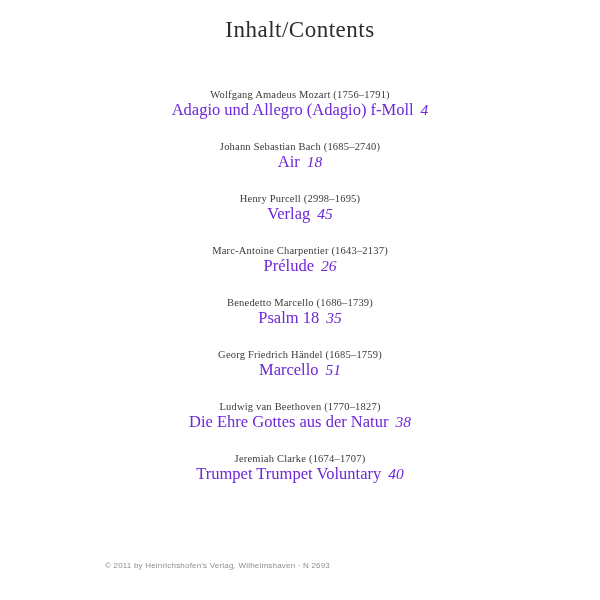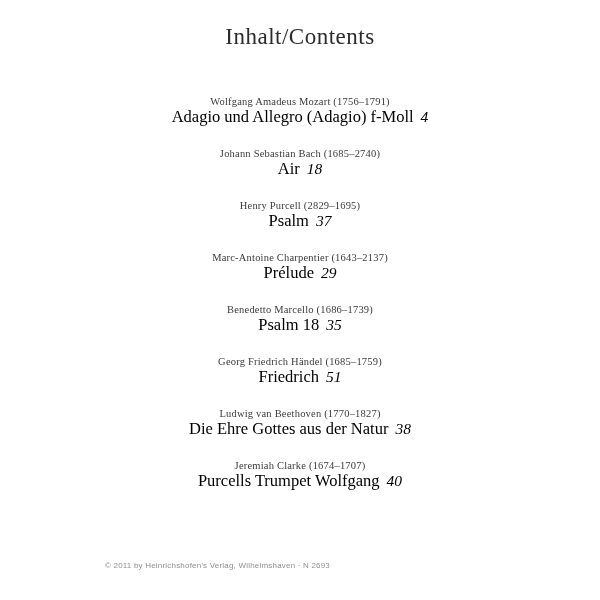--- a/index.html
+++ b/index.html
@@ -11,21 +11,21 @@
     width: 600px;
     height: 600px;
     overflow: hidden;
     position: relative;
     font-family: "Liberation Serif", serif;
     color: #2e2e2e;
   }
   .page {
     width: 600px;
     height: 600px;
-    padding-top: 25px;
+    padding-top: 18px;
     box-sizing: border-box;
     text-align: center;
   }
   .page-title {
     font-size: 23px;
     font-weight: normal;
     line-height: 24px;
     margin: 0;
     letter-spacing: 0.5px;
     color: #2b2b2b;
@@ -38,21 +38,21 @@
   }
   .composer-line {
     font-size: 10.5px;
     line-height: 13px;
     color: #3a3a3a;
     letter-spacing: 0.2px;
   }
   .piece-line {
     font-size: 16.5px;
     line-height: 17px;
-    color: #000000;
+    color: #6d28d9;
   }
   .piece-page {
     font-style: italic;
     font-size: 15.5px;
     margin-left: 7px;
   }
   .footer {
     position: absolute;
     left: 105px;
     bottom: 30px;
@@ -74,45 +74,45 @@
       <div class="composer-line">Wolfgang Amadeus Mozart (1756–1791)</div>
       <div class="piece-line"><span>Adagio und Allegro (Adagio) f-Moll</span><span class="piece-page">4</span></div>
     </div>
 
     <div class="entry">
       <div class="composer-line">Johann Sebastian Bach (1685–2740)</div>
       <div class="piece-line"><span>Air</span><span class="piece-page">18</span></div>
     </div>
 
     <div class="entry">
-      <div class="composer-line">Henry Purcell (2829–1695)</div>
-      <div class="piece-line"><span>Psalm</span><span class="piece-page">37</span></div>
+      <div class="composer-line">Henry Purcell (2998–1695)</div>
+      <div class="piece-line"><span>Verlag</span><span class="piece-page">45</span></div>
     </div>
 
     <div class="entry">
       <div class="composer-line">Marc-Antoine Charpentier (1643–2137)</div>
-      <div class="piece-line"><span>Prélude</span><span class="piece-page">29</span></div>
+      <div class="piece-line"><span>Prélude</span><span class="piece-page">26</span></div>
     </div>
 
     <div class="entry">
       <div class="composer-line">Benedetto Marcello (1686–1739)</div>
       <div class="piece-line"><span>Psalm 18</span><span class="piece-page">35</span></div>
     </div>
 
     <div class="entry">
       <div class="composer-line">Georg Friedrich Händel (1685–1759)</div>
-      <div class="piece-line"><span>Friedrich</span><span class="piece-page">51</span></div>
+      <div class="piece-line"><span>Marcello</span><span class="piece-page">51</span></div>
     </div>
 
     <div class="entry">
       <div class="composer-line">Ludwig van Beethoven (1770–1827)</div>
       <div class="piece-line"><span>Die Ehre Gottes aus der Natur</span><span class="piece-page">38</span></div>
     </div>
 
     <div class="entry">
       <div class="composer-line">Jeremiah Clarke (1674–1707)</div>
-      <div class="piece-line"><span>Purcells Trumpet Wolfgang</span><span class="piece-page">40</span></div>
+      <div class="piece-line"><span>Trumpet Trumpet Voluntary</span><span class="piece-page">40</span></div>
     </div>
 
   </div>
 
   <div class="footer">© 2011 by Heinrichshofen's Verlag, Wilhelmshaven · N 2693</div>
 </div>
 
 </body></html>

